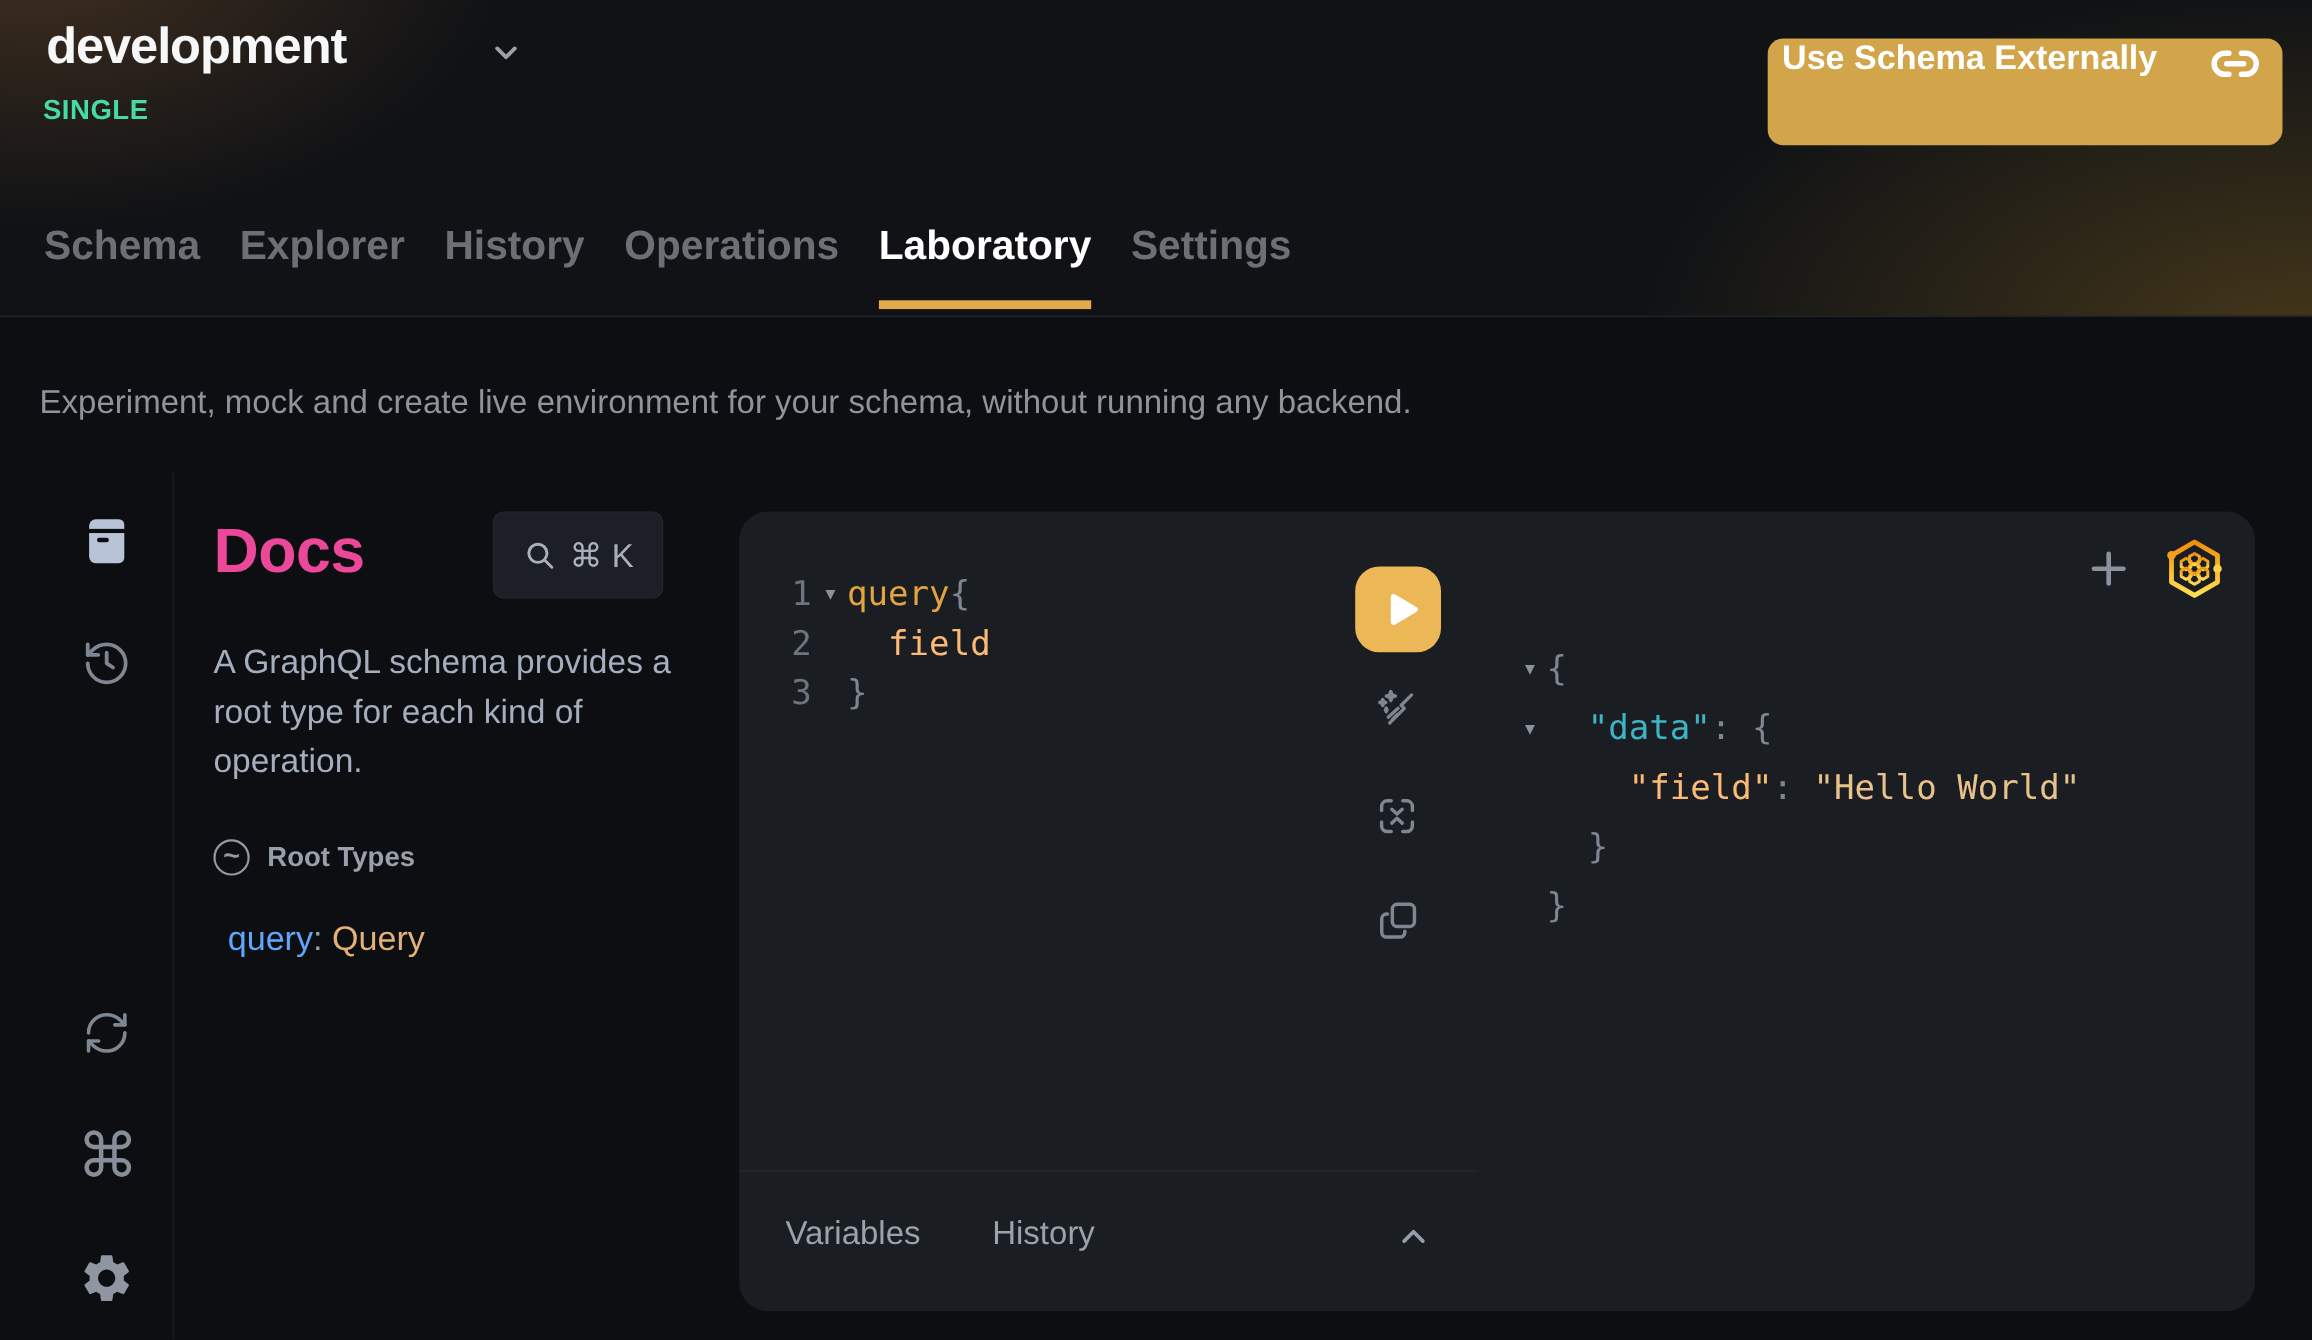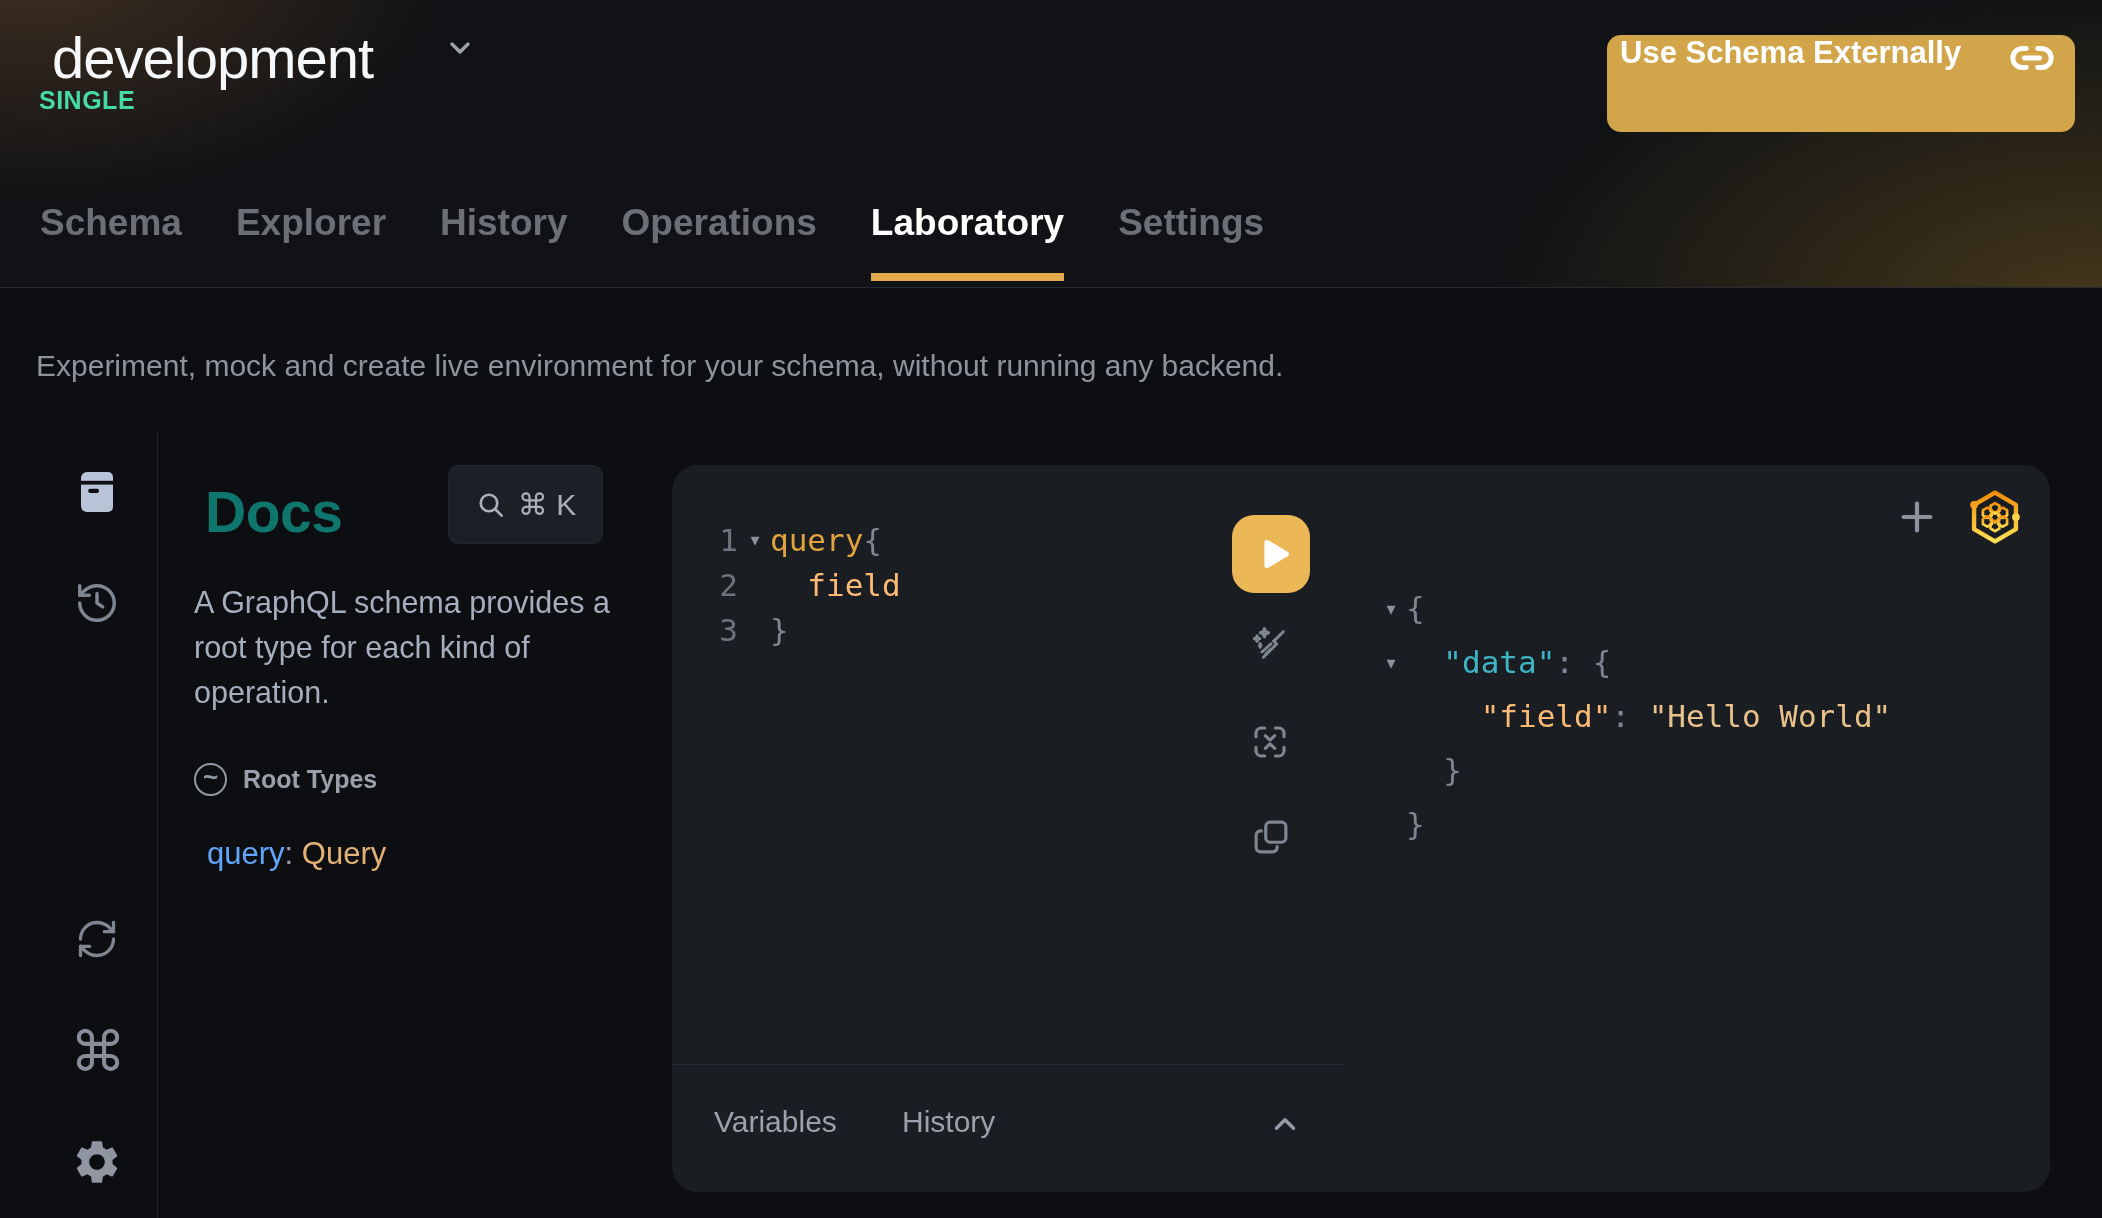--- a/index.html
+++ b/index.html
@@ -14,37 +14,37 @@
   
   header{
     position:absolute;left:0;top:0;width:2102px;height:287px;
     border-bottom:1px solid #26292f;
     background:
       radial-gradient(640px 380px at 30px -50px, rgba(146,96,50,.38), rgba(0,0,0,0) 68%),
       radial-gradient(860px 460px at 2090px 310px, rgba(190,140,38,.30), rgba(0,0,0,0) 70%),
       #101215;
   }
   h1.title{
-    position:absolute;left:38px;top:10px;margin:14px;
-    font-size:58px;font-weight:normal;letter-spacing:-1px;color:#f6f7f8;
+    position:absolute;left:38px;top:10px;margin:4px;
+    font-size:46px;font-weight:bold;letter-spacing:-1px;color:#f6f7f8;
   }
   .title-chevron{position:absolute;left:444px;top:32px;}
   .badge{
     position:absolute;left:39px;top:86px;
     font-size:25px;font-weight:bold;letter-spacing:.5px;color:#46dba2;
   }
   .use-schema-btn{
     position:absolute;left:1607px;top:35px;width:468px;height:97px;
     box-sizing:border-box;border:none;border-radius:14px;background:#d2a54b;
     display:flex;justify-content:space-between;
     padding:0 20px 0 13px;cursor:pointer;
   }
   .use-schema-btn span{font-size:31px;font-weight:bold;color:#fff;font-family:"Liberation Sans",sans-serif;}
   nav.tabs{
-    position:absolute;left:40px;bottom:6px;display:flex;gap:54px;
+    position:absolute;left:40px;bottom:6px;display:flex;gap:36px;
   }
   nav.tabs .tab{
     font-size:37px;font-weight:bold;color:#6c6f76;text-decoration:none;
     padding-bottom:29px;border-bottom:8px solid transparent;cursor:pointer;
   }
   nav.tabs .tab.active{color:#ffffff;border-bottom-color:#e3a94a;}
 
   
   .subtitle{
     position:absolute;left:36px;top:349px;
@@ -55,22 +55,22 @@
   .sb-icon{position:absolute;cursor:pointer;}
   .cmd-glyph{
     position:absolute;left:68px;top:1022px;width:60px;text-align:center;
     font-size:56px;line-height:60px;color:#878e9a;cursor:pointer;
     font-family:"DejaVu Sans",sans-serif;
   }
   .v-divider{position:absolute;left:157px;top:430px;width:1px;height:788px;background:#1e2127;}
 
   
   .docs-title{
-    position:absolute;left:194px;top:468px;margin:11px;
-    font-size:57px;font-weight:bold;letter-spacing:-.5px;color:#0f766e;text-align:center;
+    position:absolute;left:194px;top:468px;margin:0;
+    font-size:57px;font-weight:bold;letter-spacing:-.5px;color:#ec4899;text-align:center;
   }
   .search-btn{
     position:absolute;left:448px;top:465px;width:155px;height:79px;
     box-sizing:border-box;background:#1c1f25;border:1px solid #23262d;border-radius:10px;
     display:flex;align-items:center;justify-content:center;gap:11px;cursor:pointer;
   }
   .search-btn span{font-size:30px;color:#a9afbb;font-family:"Liberation Sans",sans-serif;}
   .docs-desc{
     position:absolute;left:194px;top:580px;width:448px;margin:0;
     font-size:30.5px;line-height:45px;color:#a5aebe;

